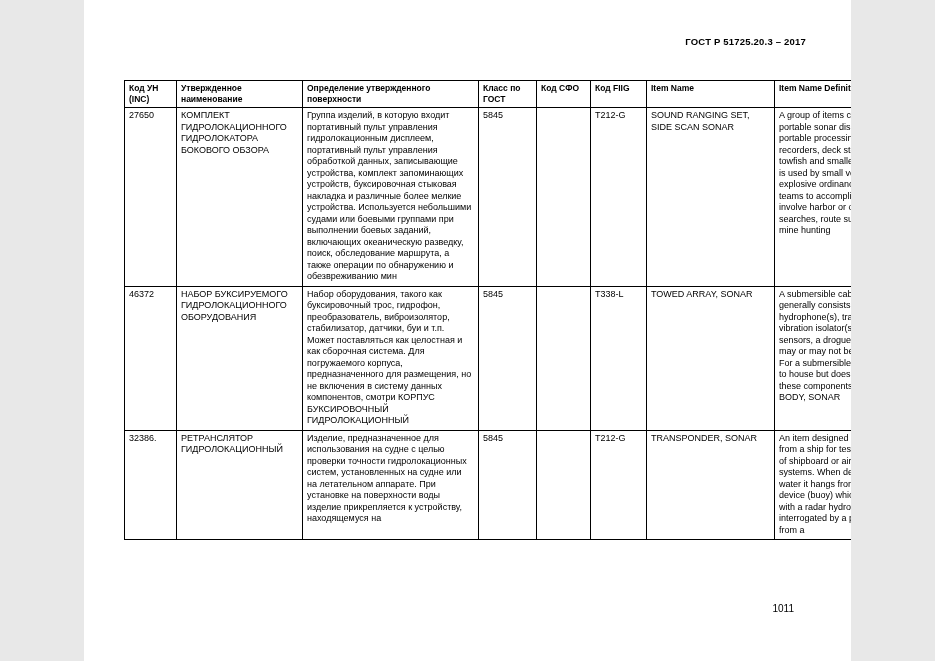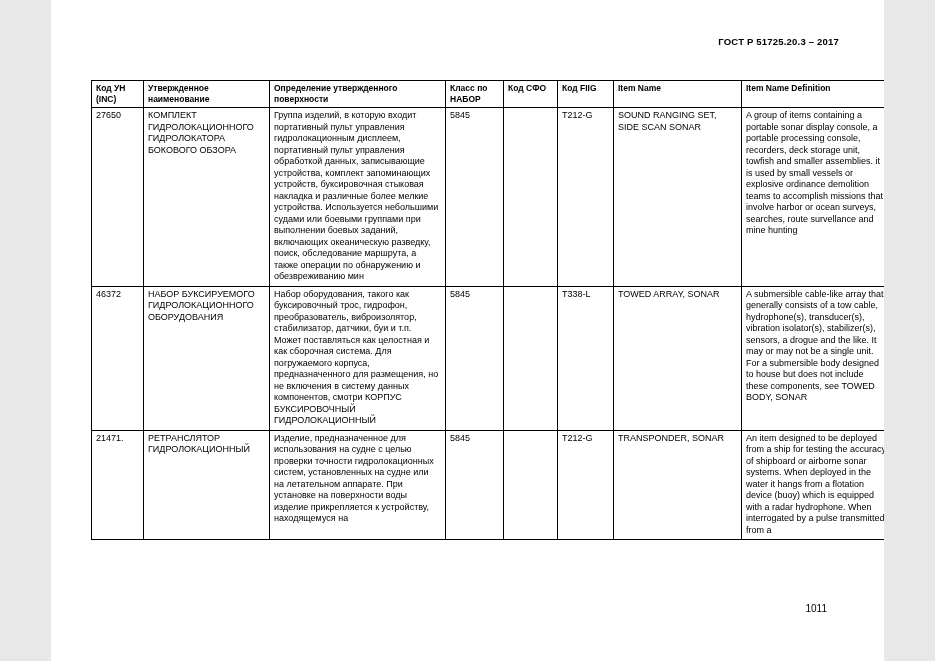--- a/index.html
+++ b/index.html
@@ -1,18 +1,18 @@
 <!DOCTYPE html>
 <html><head>
 <meta charset="utf-8">
 <style>
   html, body { margin: 0; padding: 0; background: #e8e8e8; }
   .page {
     position: relative;
-    width: 833px;
+    width: 767px;
     height: 661px;
     background: #ffffff;
     font-family: "Liberation Sans", sans-serif;
     color: #000;
     overflow: hidden;
     margin: 0 auto;
     box-sizing: border-box;
   }
   .doc-header {
     position: absolute;
@@ -73,21 +73,21 @@
       <col style="width:56px">
       <col style="width:128px">
       <col style="width:150px">
       <col style="width:55px">
     </colgroup>
     <thead>
       <tr>
         <th>Код УН (INC)</th>
         <th>Утвержденное наименование</th>
         <th>Определение утвержденного поверхности</th>
-        <th>Класс по НАБОР</th>
+        <th>Класс по ГОСТ</th>
         <th>Код СФО</th>
         <th>Код FIIG</th>
         <th>Item Name</th>
         <th>Item Name Definition</th>
         <th>Дата изменения</th>
       </tr>
     </thead>
     <tbody>
 
       <tr>
@@ -108,21 +108,21 @@
         <td>Набор оборудования, такого как буксировочный трос, гидрофон, преобразователь, виброизолятор, стабилизатор, датчики, буи и т.п. Может поставляться как целостная и как сборочная система. Для погружаемого корпуса, предназначенного для размещения, но не включения в систему данных компонентов, смотри КОРПУС БУКСИРОВОЧНЫЙ ГИДРОЛОКАЦИОННЫЙ</td>
         <td>5845</td>
         <td></td>
         <td>T338-L</td>
         <td>TOWED ARRAY, SONAR</td>
         <td>A submersible cable-like array that generally consists of a tow cable, hydrophone(s), transducer(s), vibration isolator(s), stabilizer(s), sensors, a drogue and the like. It may or may not be a single unit. For a submersible body designed to house but does not include these components, see TOWED BODY, SONAR</td>
         <td>1990271</td>
       </tr>
 
       <tr>
-        <td>21471.</td>
+        <td>32386.</td>
         <td class="name-ru">РЕТРАНСЛЯТОР ГИДРОЛОКАЦИОННЫЙ</td>
         <td>Изделие, предназначенное для использования на судне с целью проверки точности гидролокационных систем, установленных на судне или на летательном аппарате. При установке на поверхности воды изделие прикрепляется к устройству, находящемуся на</td>
         <td>5845</td>
         <td></td>
         <td>T212-G</td>
         <td>TRANSPONDER, SONAR</td>
         <td>An item designed to be deployed from a ship for testing the accuracy of shipboard or airborne sonar systems. When deployed in the water it hangs from a flotation device (buoy) which is equipped with a radar hydrophone. When interrogated by a pulse transmitted from a</td>
         <td>1990327</td>
       </tr>
     </tbody>

